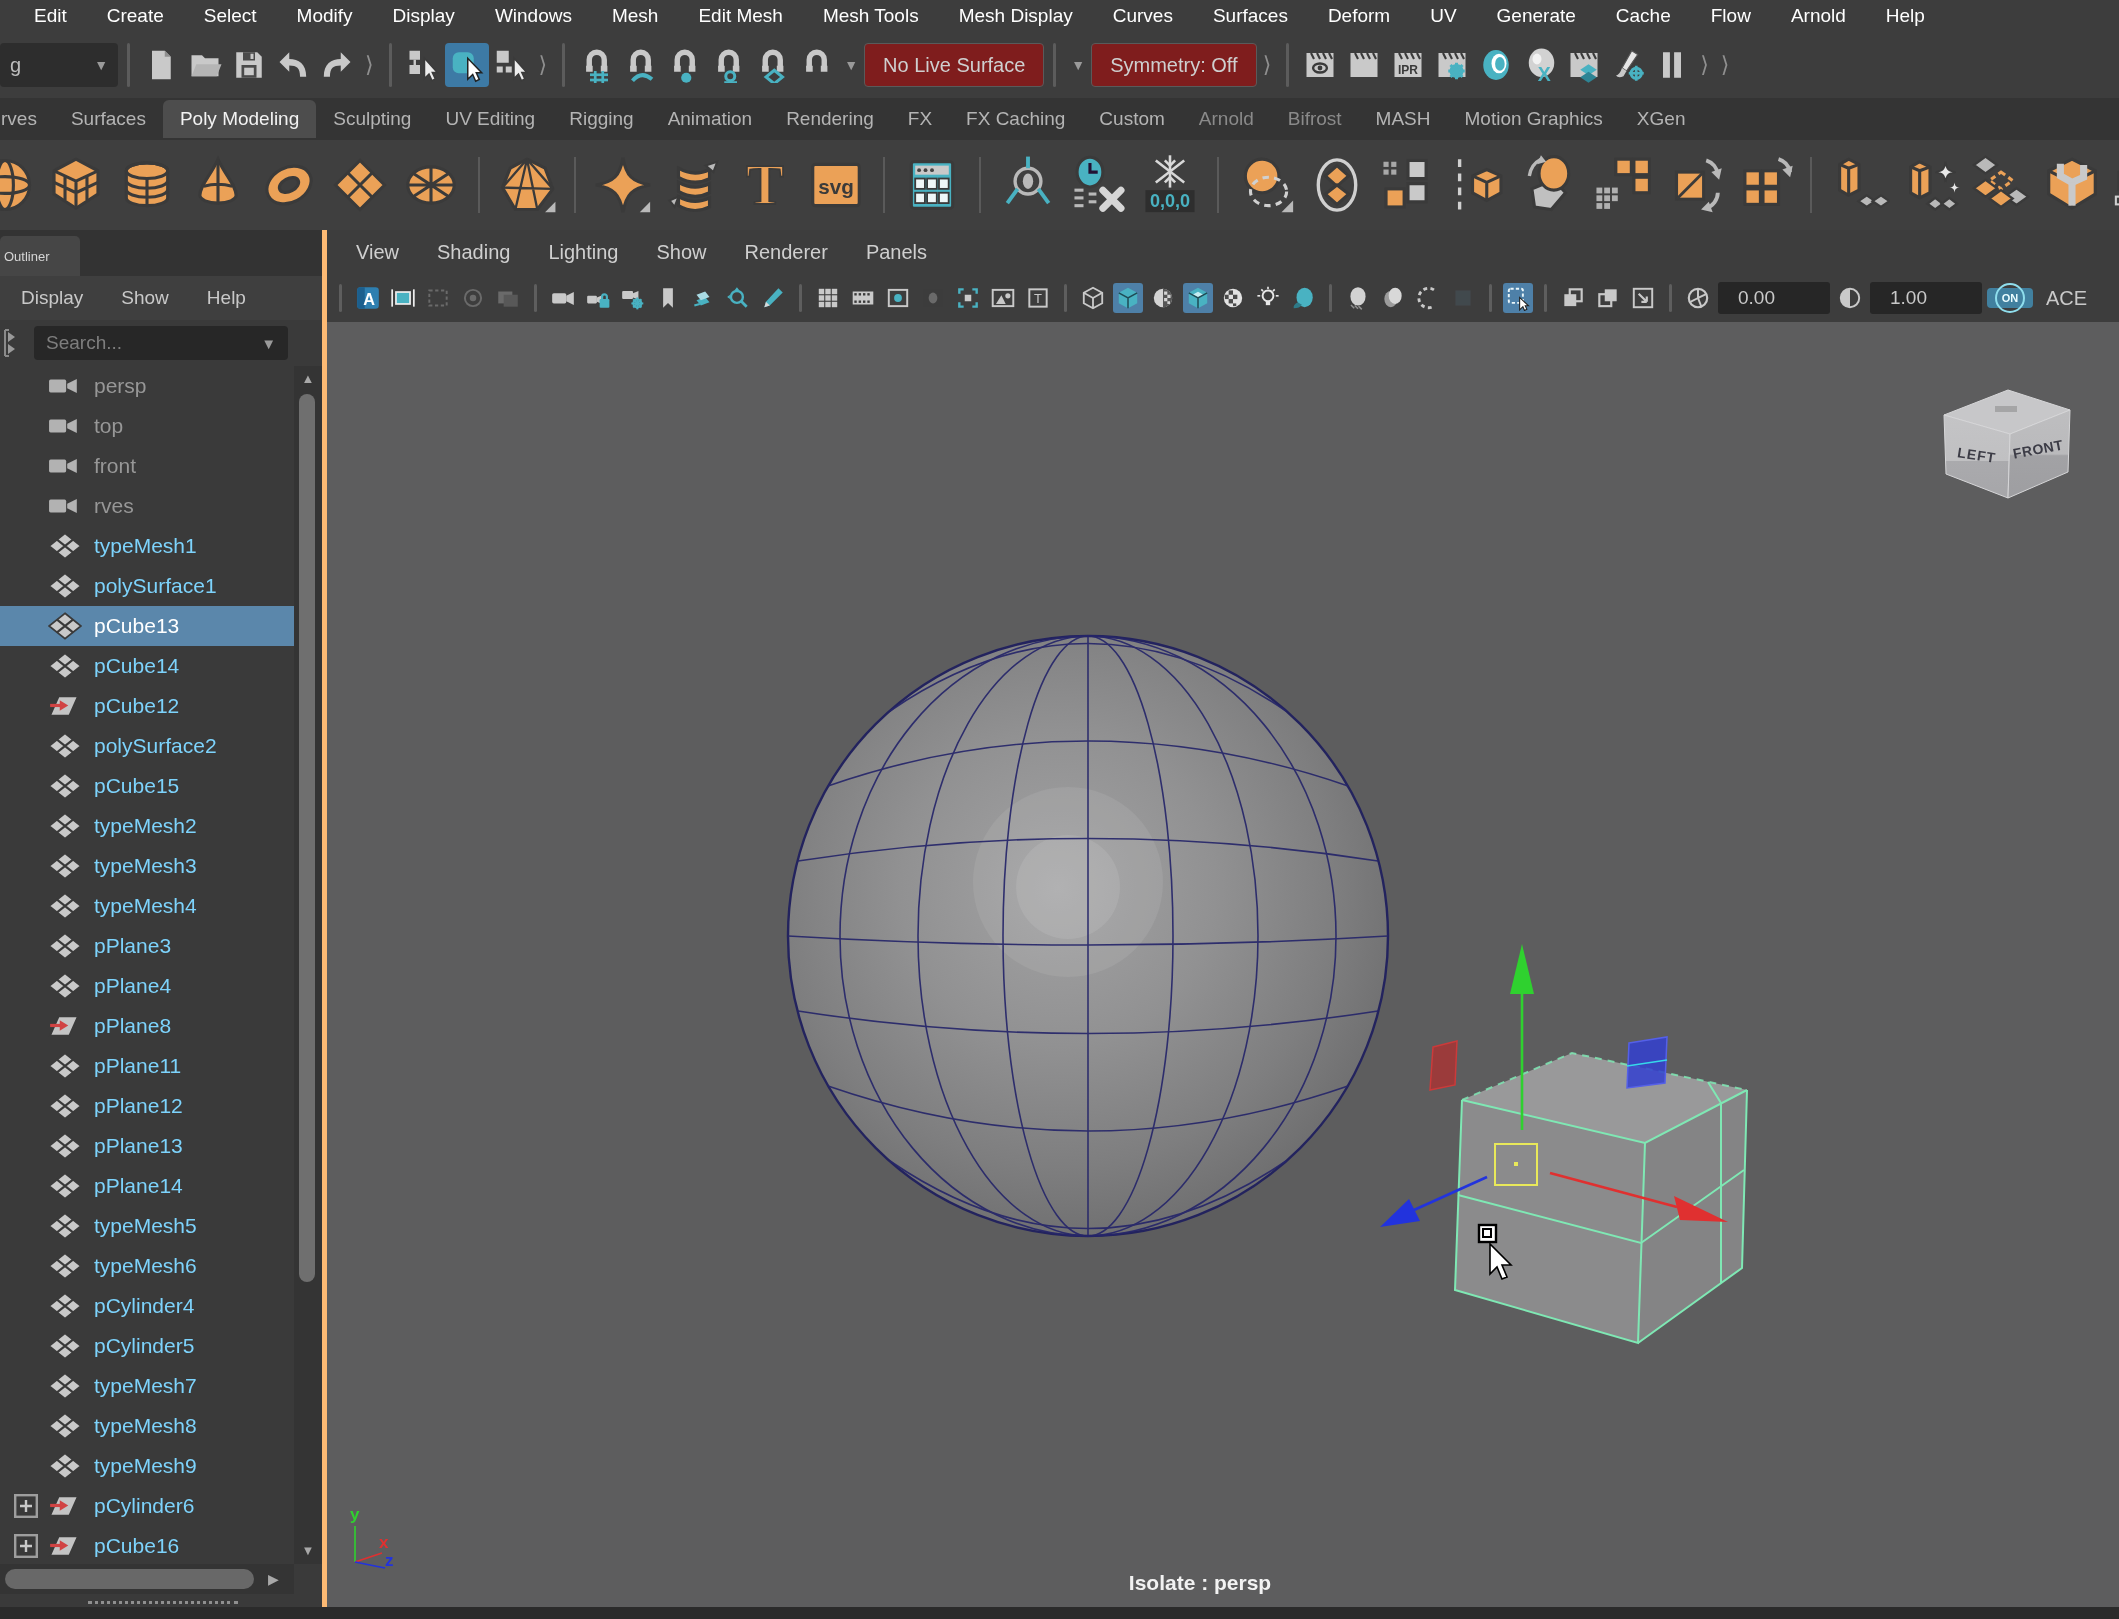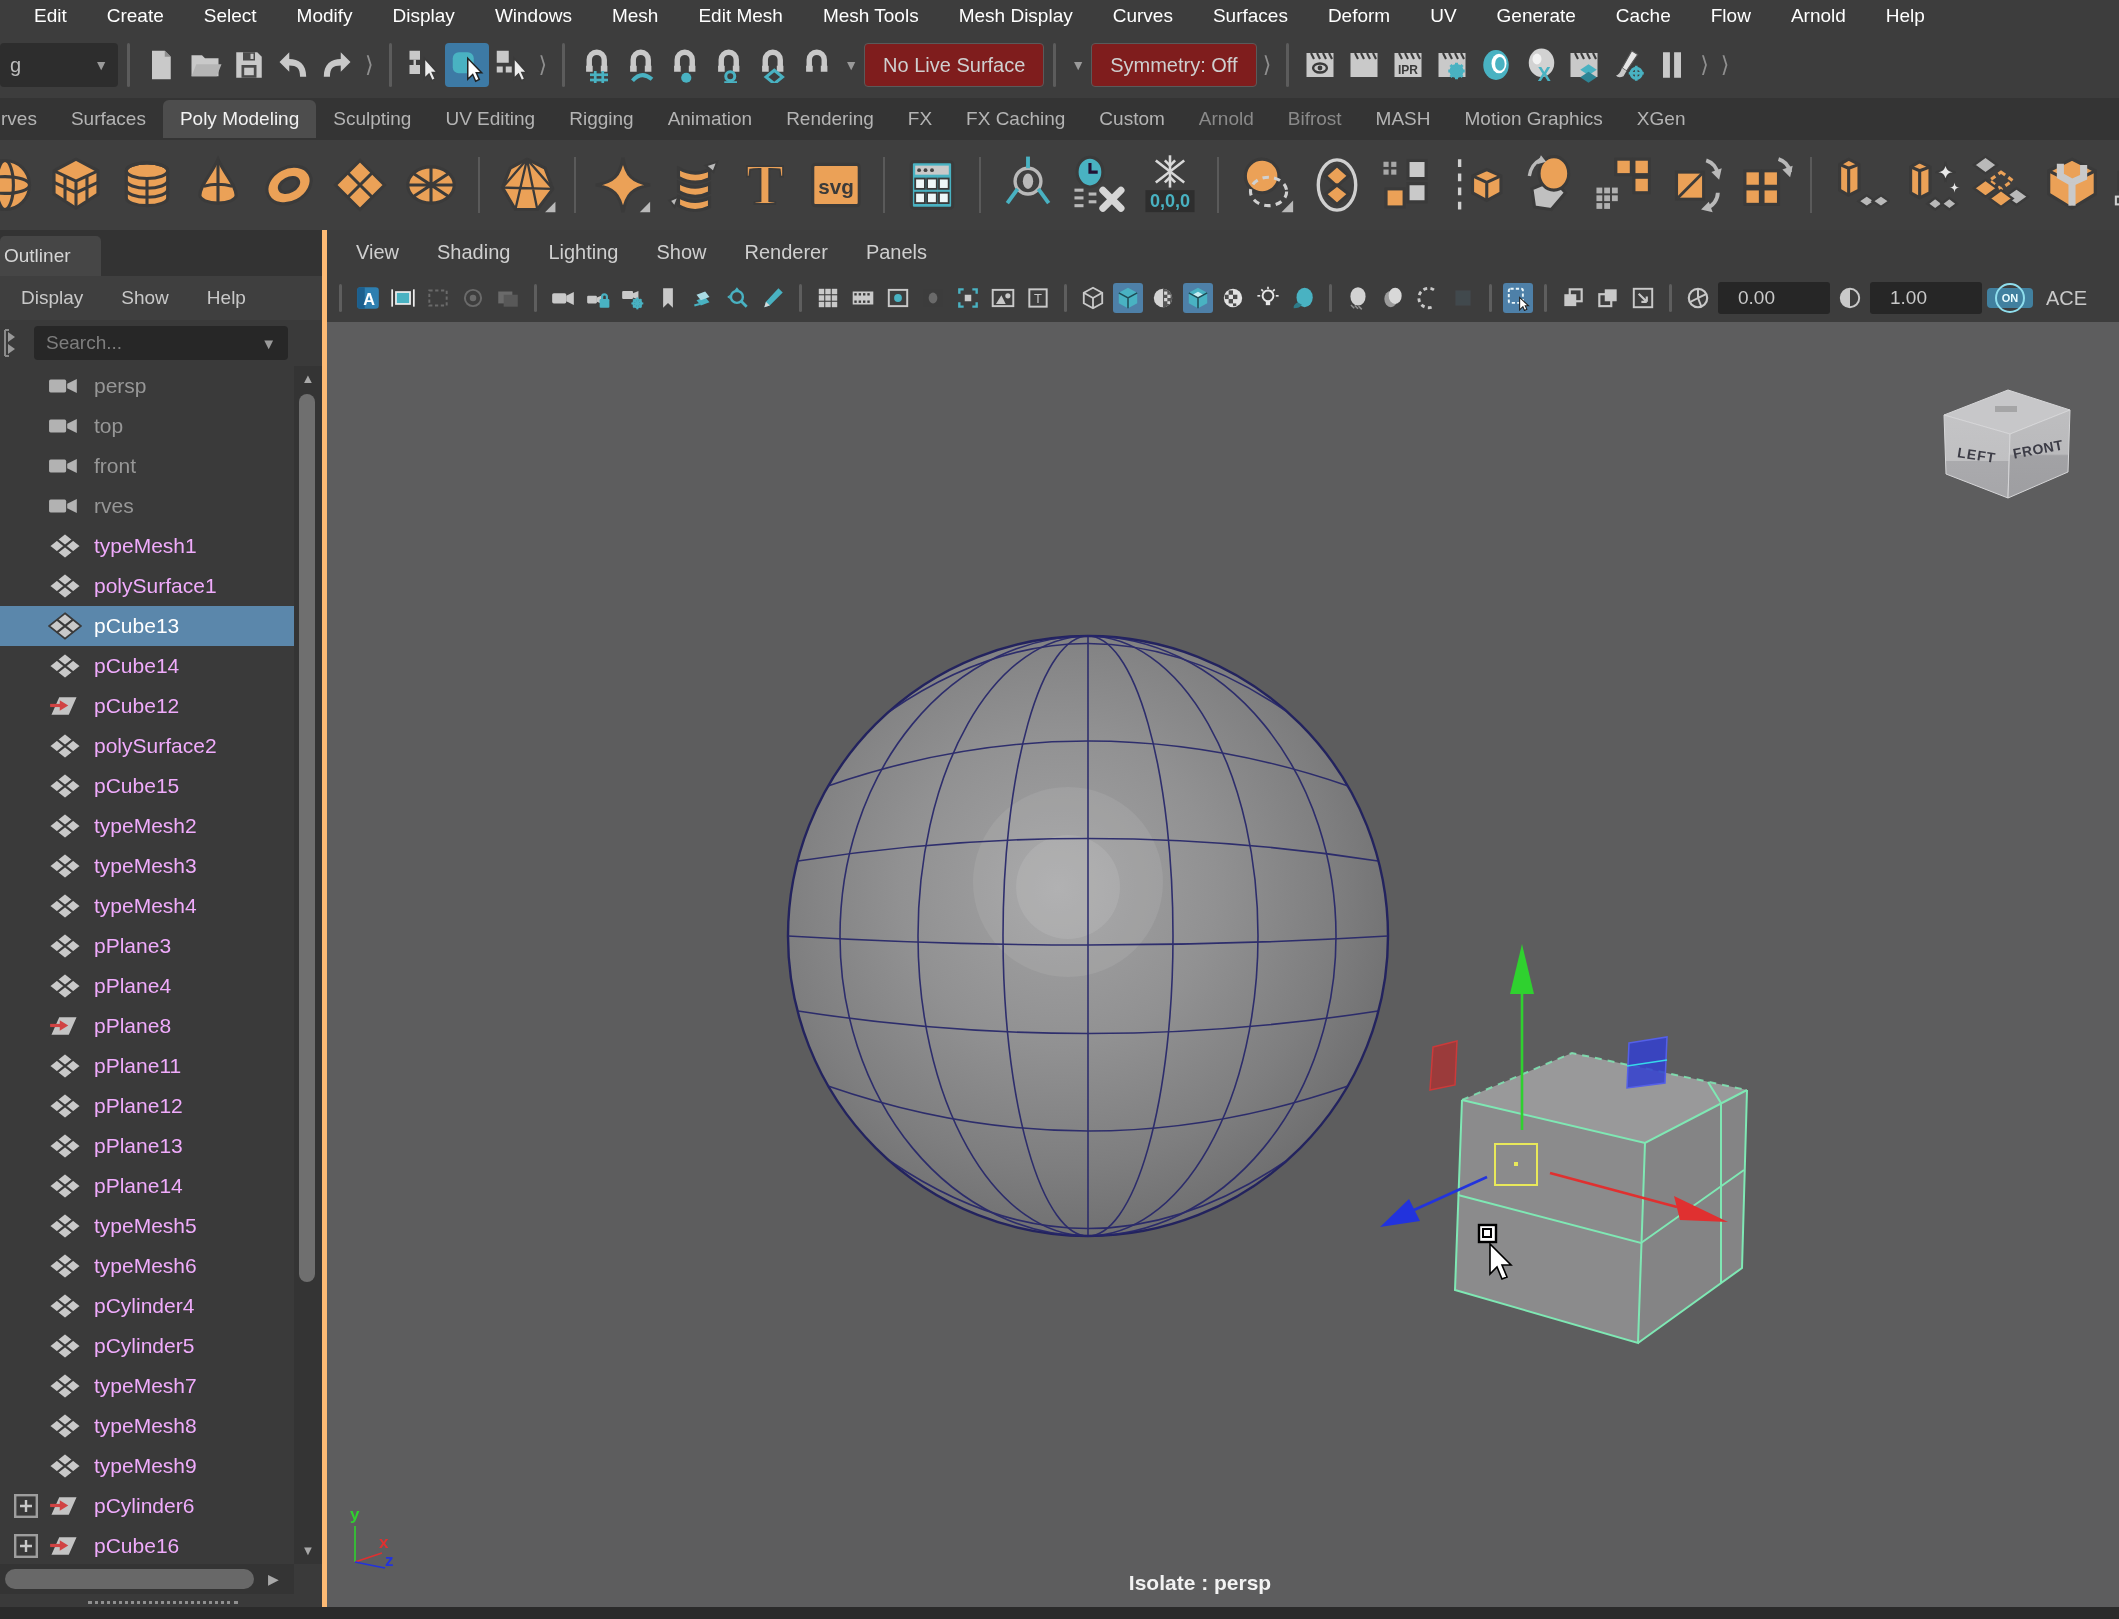--- a/index.html
+++ b/index.html
@@ -29,29 +29,29 @@
   .shicon{width:62px;height:62px;flex:0 0 auto;}
   .shicon svg{width:100%;height:100%;display:block;}
   .shicon.first{margin-left:-26px;}
   .shsep{width:2px;height:56px;background:#5a5a5a;margin:0 7px;flex:0 0 auto;}
   
   .main{position:absolute;left:0;top:230px;right:0;bottom:12px;display:flex;}
   .bottomstrip{position:absolute;left:0;bottom:0;right:0;height:12px;background:#2b2b2b;}
   
   .outliner{width:322px;flex:0 0 auto;background:#3a3a3a;position:relative;overflow:hidden;}
   .ol-tabrow{height:46px;background:#333333;display:flex;align-items:flex-end;}
-  .ol-tab{background:#464646;height:40px;display:flex;align-items:center;padding:0 30px 0 4px;font-size:19px;color:#d6d6d6;border-radius:5px 5px 0 0;}
+  .ol-tab{background:#464646;height:40px;display:flex;align-items:center;padding:0 30px 0 4px;font-size:13px;color:#d6d6d6;border-radius:5px 5px 0 0;}
   .ol-menus{height:44px;background:#3f3f3f;display:flex;align-items:center;padding-left:2px;}
   .ol-menu{font-size:19px;color:#c9c9c9;padding:0 19px;}
   .ol-searchrow{height:46px;display:flex;align-items:center;background:#3a3a3a;padding-left:2px;}
   .ol-filter{width:24px;height:30px;flex:0 0 auto;}
   .ol-search{flex:1;height:34px;margin:0 34px 0 8px;background:#272727;border-radius:4px;display:flex;align-items:center;color:#7e7e7e;font-size:19px;padding:0 12px;}
   .ol-search .arr{margin-left:auto;color:#9a9a9a;font-size:15px;}
   .ol-list{position:absolute;top:136px;bottom:43px;left:0;right:28px;overflow:hidden;}
-  .ol-row{height:40px;display:flex;align-items:center;font-size:21px;color:#f0abfc;padding-left:14px;}
+  .ol-row{height:40px;display:flex;align-items:center;font-size:21px;color:#7dd3fc;padding-left:14px;}
   .ol-row .exp{width:34px;height:40px;flex:0 0 auto;display:flex;align-items:center;}
   .ol-row .oic{width:40px;height:40px;flex:0 0 auto;display:flex;align-items:center;}
   .ol-row .lbl{margin-left:6px;white-space:nowrap;}
   .ol-row.sel{background:#5b87ab;color:#ffffff;}
   .ol-row.cam{color:#979797;}
   .ol-vscroll{position:absolute;top:136px;bottom:43px;right:0;width:28px;background:#343434;}
   .ol-vthumb{position:absolute;left:5px;width:16px;top:28px;height:888px;background:#6f6f6f;border-radius:8px;}
   .ol-varr{position:absolute;left:0;width:28px;height:22px;color:#a8a8a8;font-size:13px;text-align:center;line-height:22px;}
   .ol-hscroll{position:absolute;bottom:13px;left:0;right:28px;height:30px;background:#343434;display:flex;align-items:center;}
   .ol-hthumb{margin-left:5px;height:20px;flex:1;margin-right:14px;background:#686868;border-radius:10px;}

